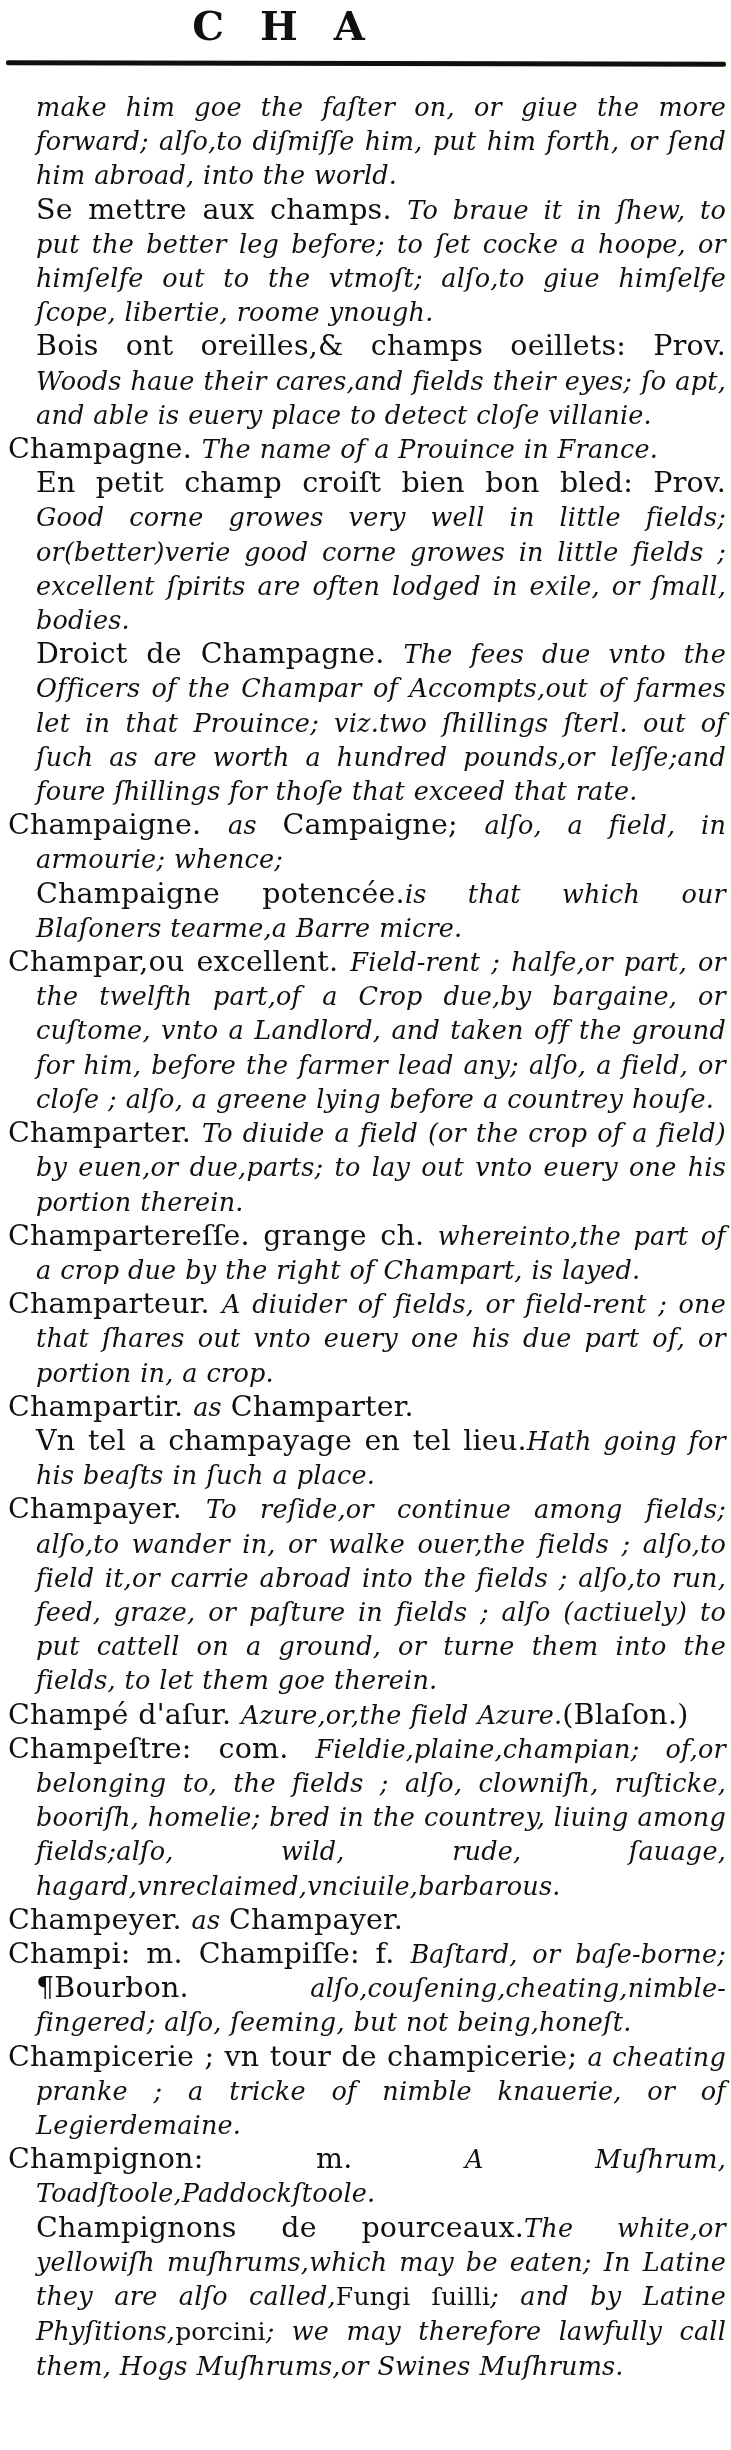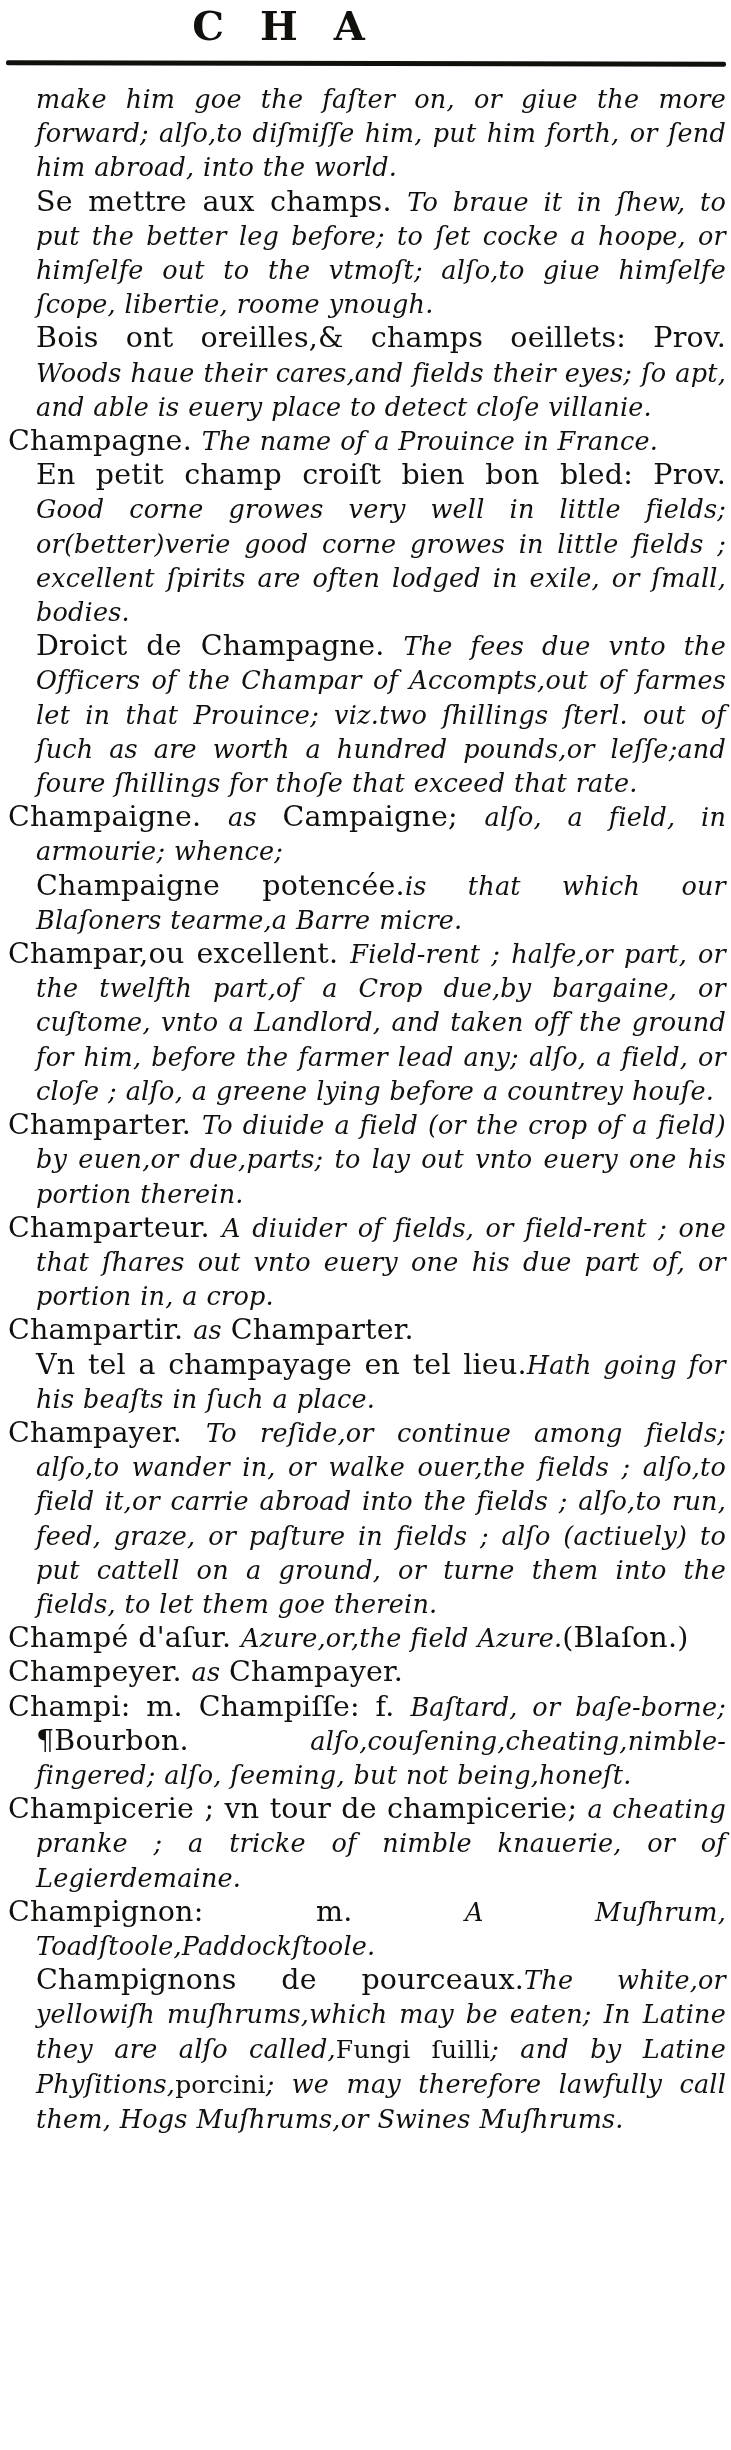--- a/index.html
+++ b/index.html
@@ -25,21 +25,21 @@
     white-space: pre;
   }
   .rule {
     height: 5px;
     background: var(--ink);
     margin-top: 13px;
     border-radius: 2px;
     transform: rotate(0.12deg);
   }
   .text-block {
-    margin-top: 16px;
+    margin-top: 24px;
   }
   p.entry {
     margin: 0;
     font-size: 25.5px;
     line-height: 34.2px;
     text-align: justify;
     letter-spacing: 0.2px;
     word-spacing: 0.5px;
   }
   p.entry.main { padding-left: 30px; text-indent: -28px; }
@@ -58,24 +58,26 @@
       <p class="entry sub"><span class="ital">make him goe the faſter on, or giue the more forward; alſo,to diſmiſſe him, put him forth, or ſend him abroad, into the world.</span></p>
       <p class="entry sub"><span class="rom">Se mettre aux champs. </span><span class="ital">To braue it in ſhew, to put the better leg before; to ſet cocke a hoope, or himſelfe out to the vtmoſt; alſo,to giue himſelfe ſcope, libertie, roome ynough.</span></p>
       <p class="entry sub"><span class="rom">Bois ont oreilles,&amp; champs oeillets: Prov. </span><span class="ital">Woods haue their cares,and fields their eyes; ſo apt, and able is euery place to detect cloſe villanie.</span></p>
       <p class="entry main"><span class="rom">Champagne. </span><span class="ital">The name of a Prouince in France.</span></p>
       <p class="entry sub"><span class="rom">En petit champ croiſt bien bon bled: Prov. </span><span class="ital">Good corne growes very well in little fields; or(better)verie good corne growes in little fields ; excellent ſpirits are often lodged in exile, or ſmall, bodies.</span></p>
       <p class="entry sub"><span class="rom">Droict de Champagne. </span><span class="ital">The fees due vnto the Officers of the Champar of Accompts,out of farmes let in that Prouince; viz.two ſhillings ſterl. out of ſuch as are worth a hundred pounds,or leſſe;and foure ſhillings for thoſe that exceed that rate.</span></p>
       <p class="entry main"><span class="rom">Champaigne. </span><span class="ital">as </span><span class="rom">Campaigne; </span><span class="ital">alſo, a field, in armourie; whence;</span></p>
       <p class="entry sub"><span class="rom">Champaigne potencée.</span><span class="ital">is that which our Blaſoners tearme,a Barre micre.</span></p>
       <p class="entry main"><span class="rom">Champar,ou excellent. </span><span class="ital">Field-rent ; halfe,or part, or the twelfth part,of a Crop due,by bargaine, or cuſtome, vnto a Landlord, and taken off the ground for him, before the farmer lead any; alſo, a field, or cloſe ; alſo, a greene lying before a countrey houſe.</span></p>
       <p class="entry main"><span class="rom">Champarter. </span><span class="ital">To diuide a field (or the crop of a field) by euen,or due,parts; to lay out vnto euery one his portion therein.</span></p>
+      <p class="entry main"><span class="rom">Champartereſſe. grange ch. </span><span class="ital">whereinto,the part of a crop due by the right of Champart, is layed.</span></p>
       <p class="entry main"><span class="rom">Champarteur. </span><span class="ital">A diuider of fields, or field-rent ; one that ſhares out vnto euery one his due part of, or portion in, a crop.</span></p>
       <p class="entry main"><span class="rom">Champartir. </span><span class="ital">as </span><span class="rom">Champarter.</span></p>
       <p class="entry sub"><span class="rom">Vn tel a champayage en tel lieu.</span><span class="ital">Hath going for his beaſts in ſuch a place.</span></p>
       <p class="entry main"><span class="rom">Champayer. </span><span class="ital">To reſide,or continue among fields; alſo,to wander in, or walke ouer,the fields ; alſo,to field it,or carrie abroad into the fields ; alſo,to run, feed, graze, or paſture in fields ; alſo (actiuely) to put cattell on a ground, or turne them into the fields, to let them goe therein.</span></p>
       <p class="entry main"><span class="rom">Champé d'aſur. </span><span class="ital">Azure,or,the field Azure.</span><span class="rom">(Blaſon.)</span></p>
+      <p class="entry main"><span class="rom">Champeſtre: com. </span><span class="ital">Fieldie,plaine,champian; of,or belonging to, the fields ; alſo, clowniſh, ruſticke, booriſh, homelie; bred in the countrey, liuing among fields;alſo, wild, rude, ſauage, hagard,vnreclaimed,vnciuile,barbarous.</span></p>
       <p class="entry main"><span class="rom">Champeyer. </span><span class="ital">as </span><span class="rom">Champayer.</span></p>
       <p class="entry main"><span class="rom">Champi: m. Champiſſe: f. </span><span class="ital">Baſtard, or baſe-borne; </span><span class="rom">¶Bourbon. </span><span class="ital">alſo,couſening,cheating,nimble-fingered; alſo, ſeeming, but not being,honeſt.</span></p>
       <p class="entry main"><span class="rom">Champicerie ; vn tour de champicerie; </span><span class="ital">a cheating pranke ; a tricke of nimble knauerie, or of Legierdemaine.</span></p>
       <p class="entry main"><span class="rom">Champignon: m. </span><span class="ital">A Muſhrum, Toadſtoole,Paddockſtoole.</span></p>
       <p class="entry sub"><span class="rom">Champignons de pourceaux.</span><span class="ital">The white,or yellowiſh muſhrums,which may be eaten; In Latine they are alſo called,</span><span class="romsm">Fungi ſuilli</span><span class="ital">; and by Latine Phyſitions,</span><span class="romsm">porcini</span><span class="ital">; we may therefore lawfully call them, Hogs Muſhrums,or Swines Muſhrums.</span></p>
     </div>
 </div>
 
 </body></html>

